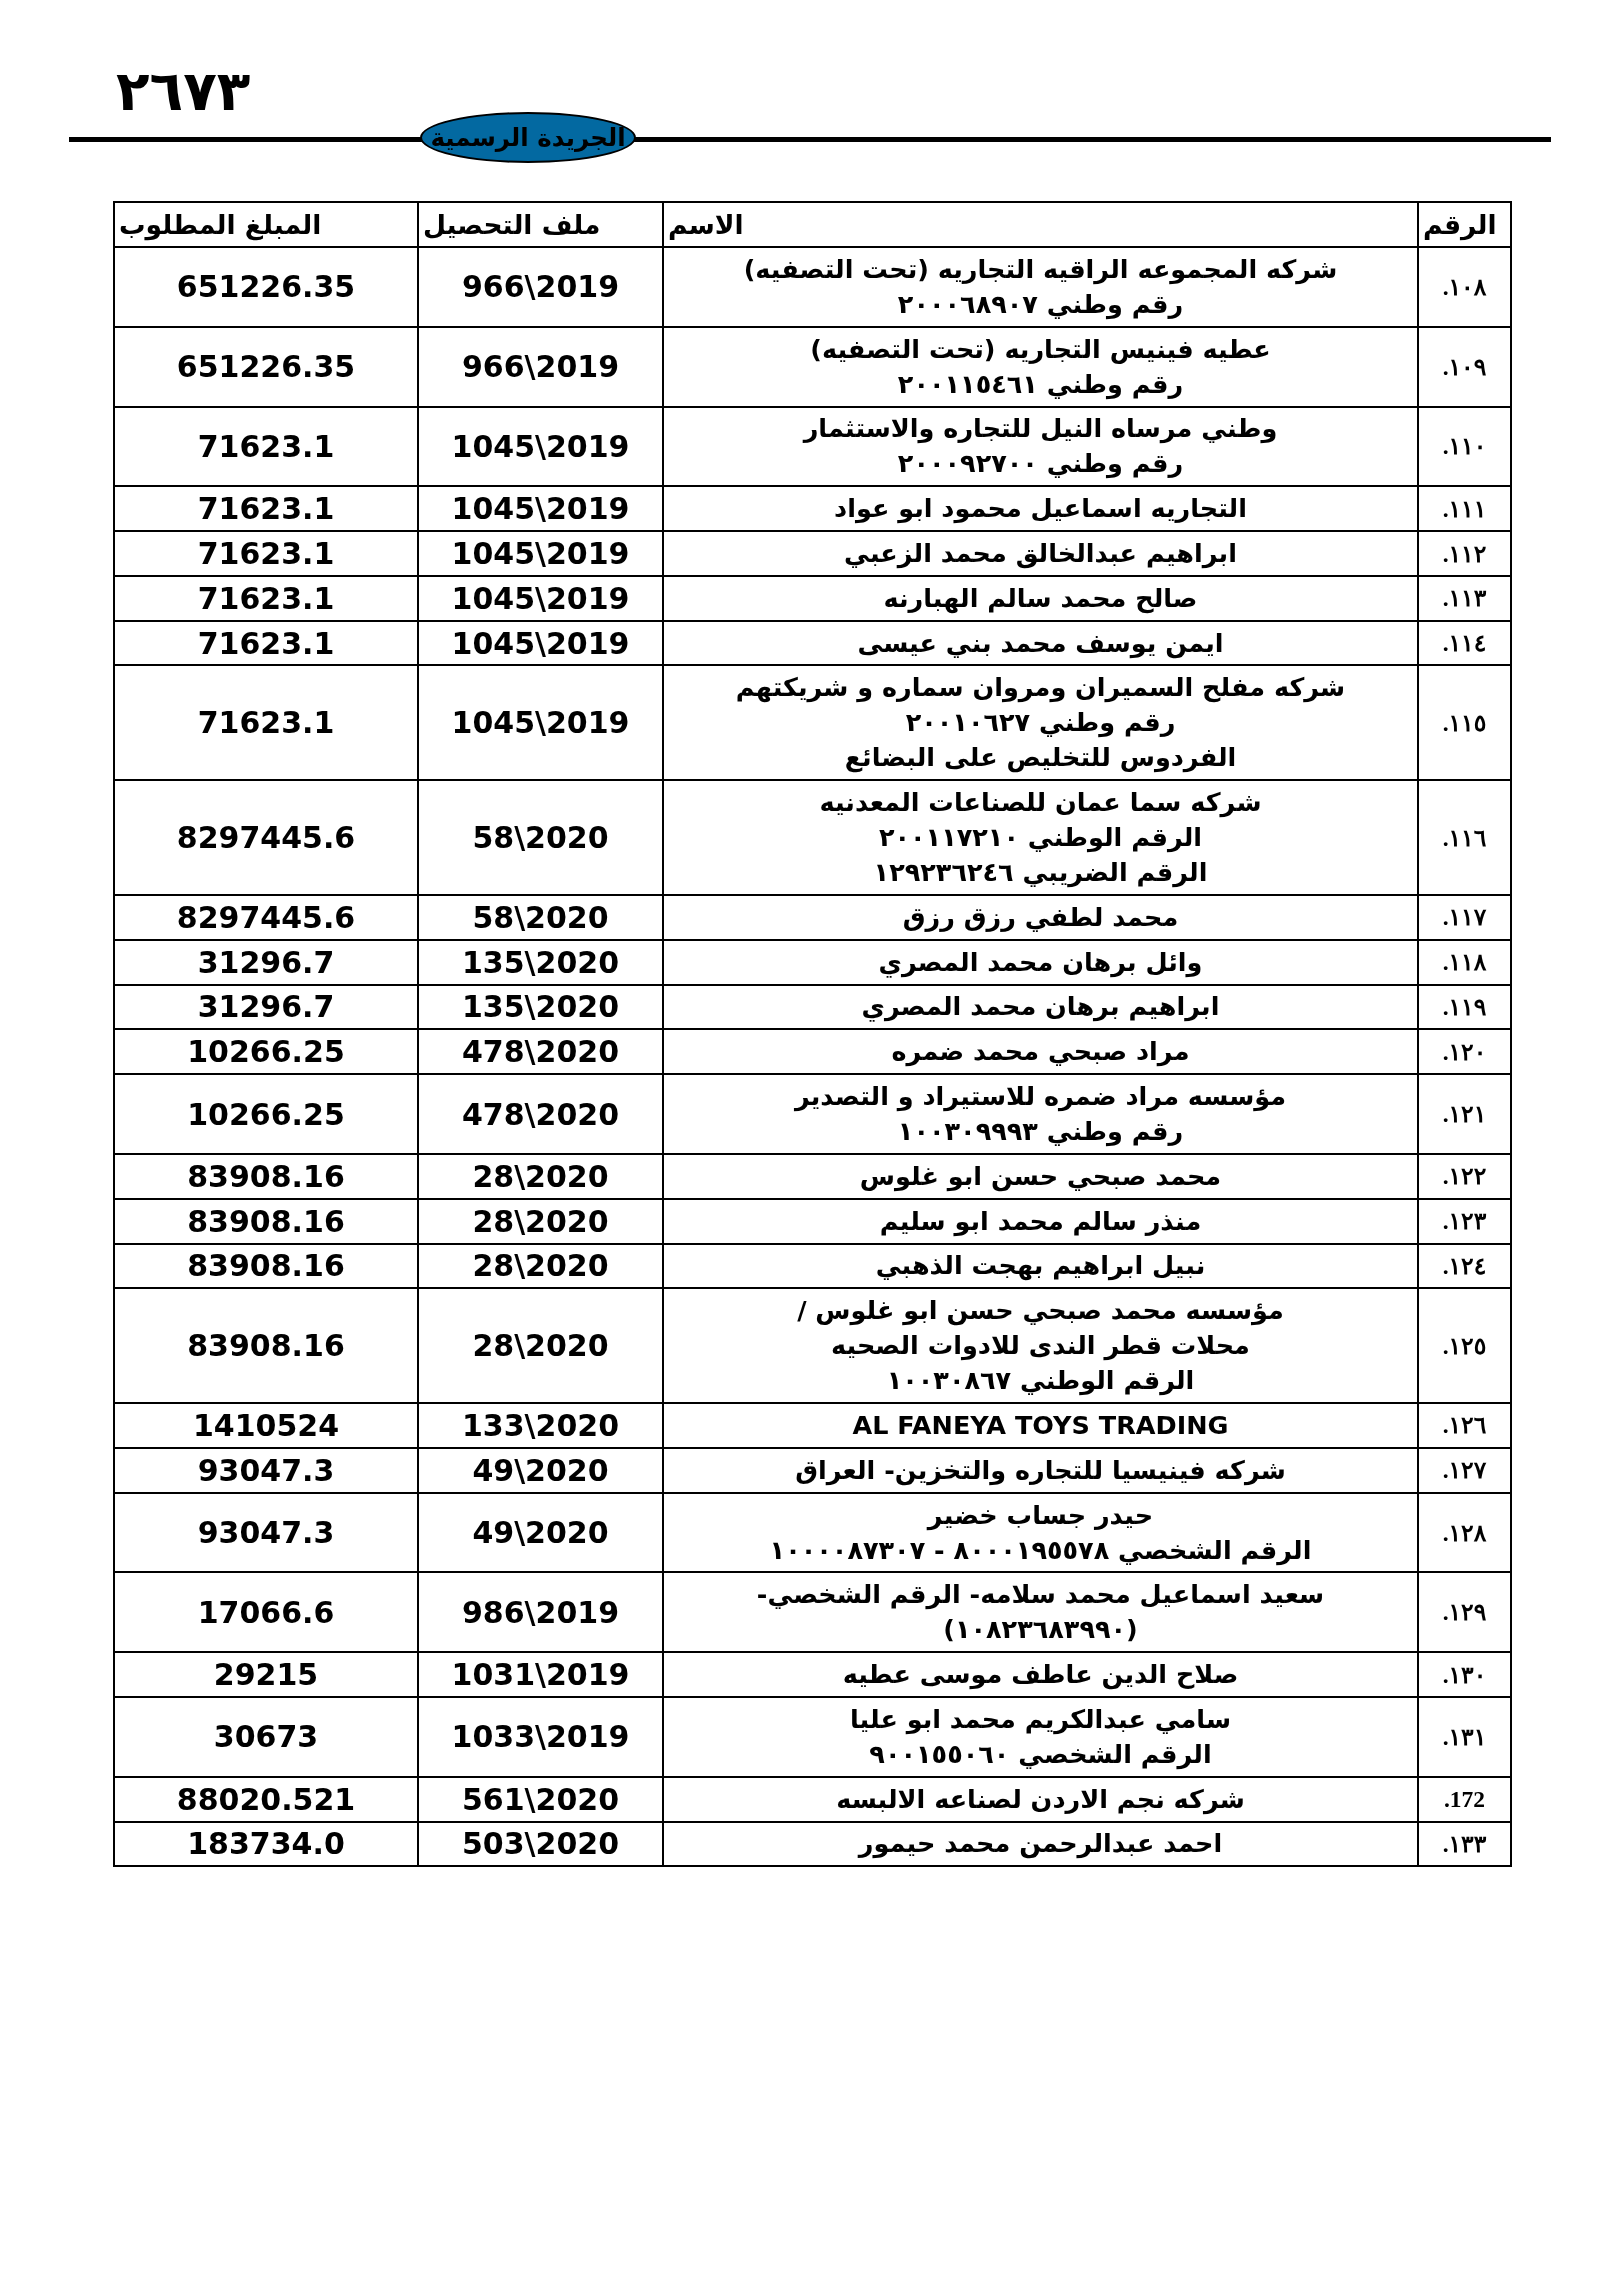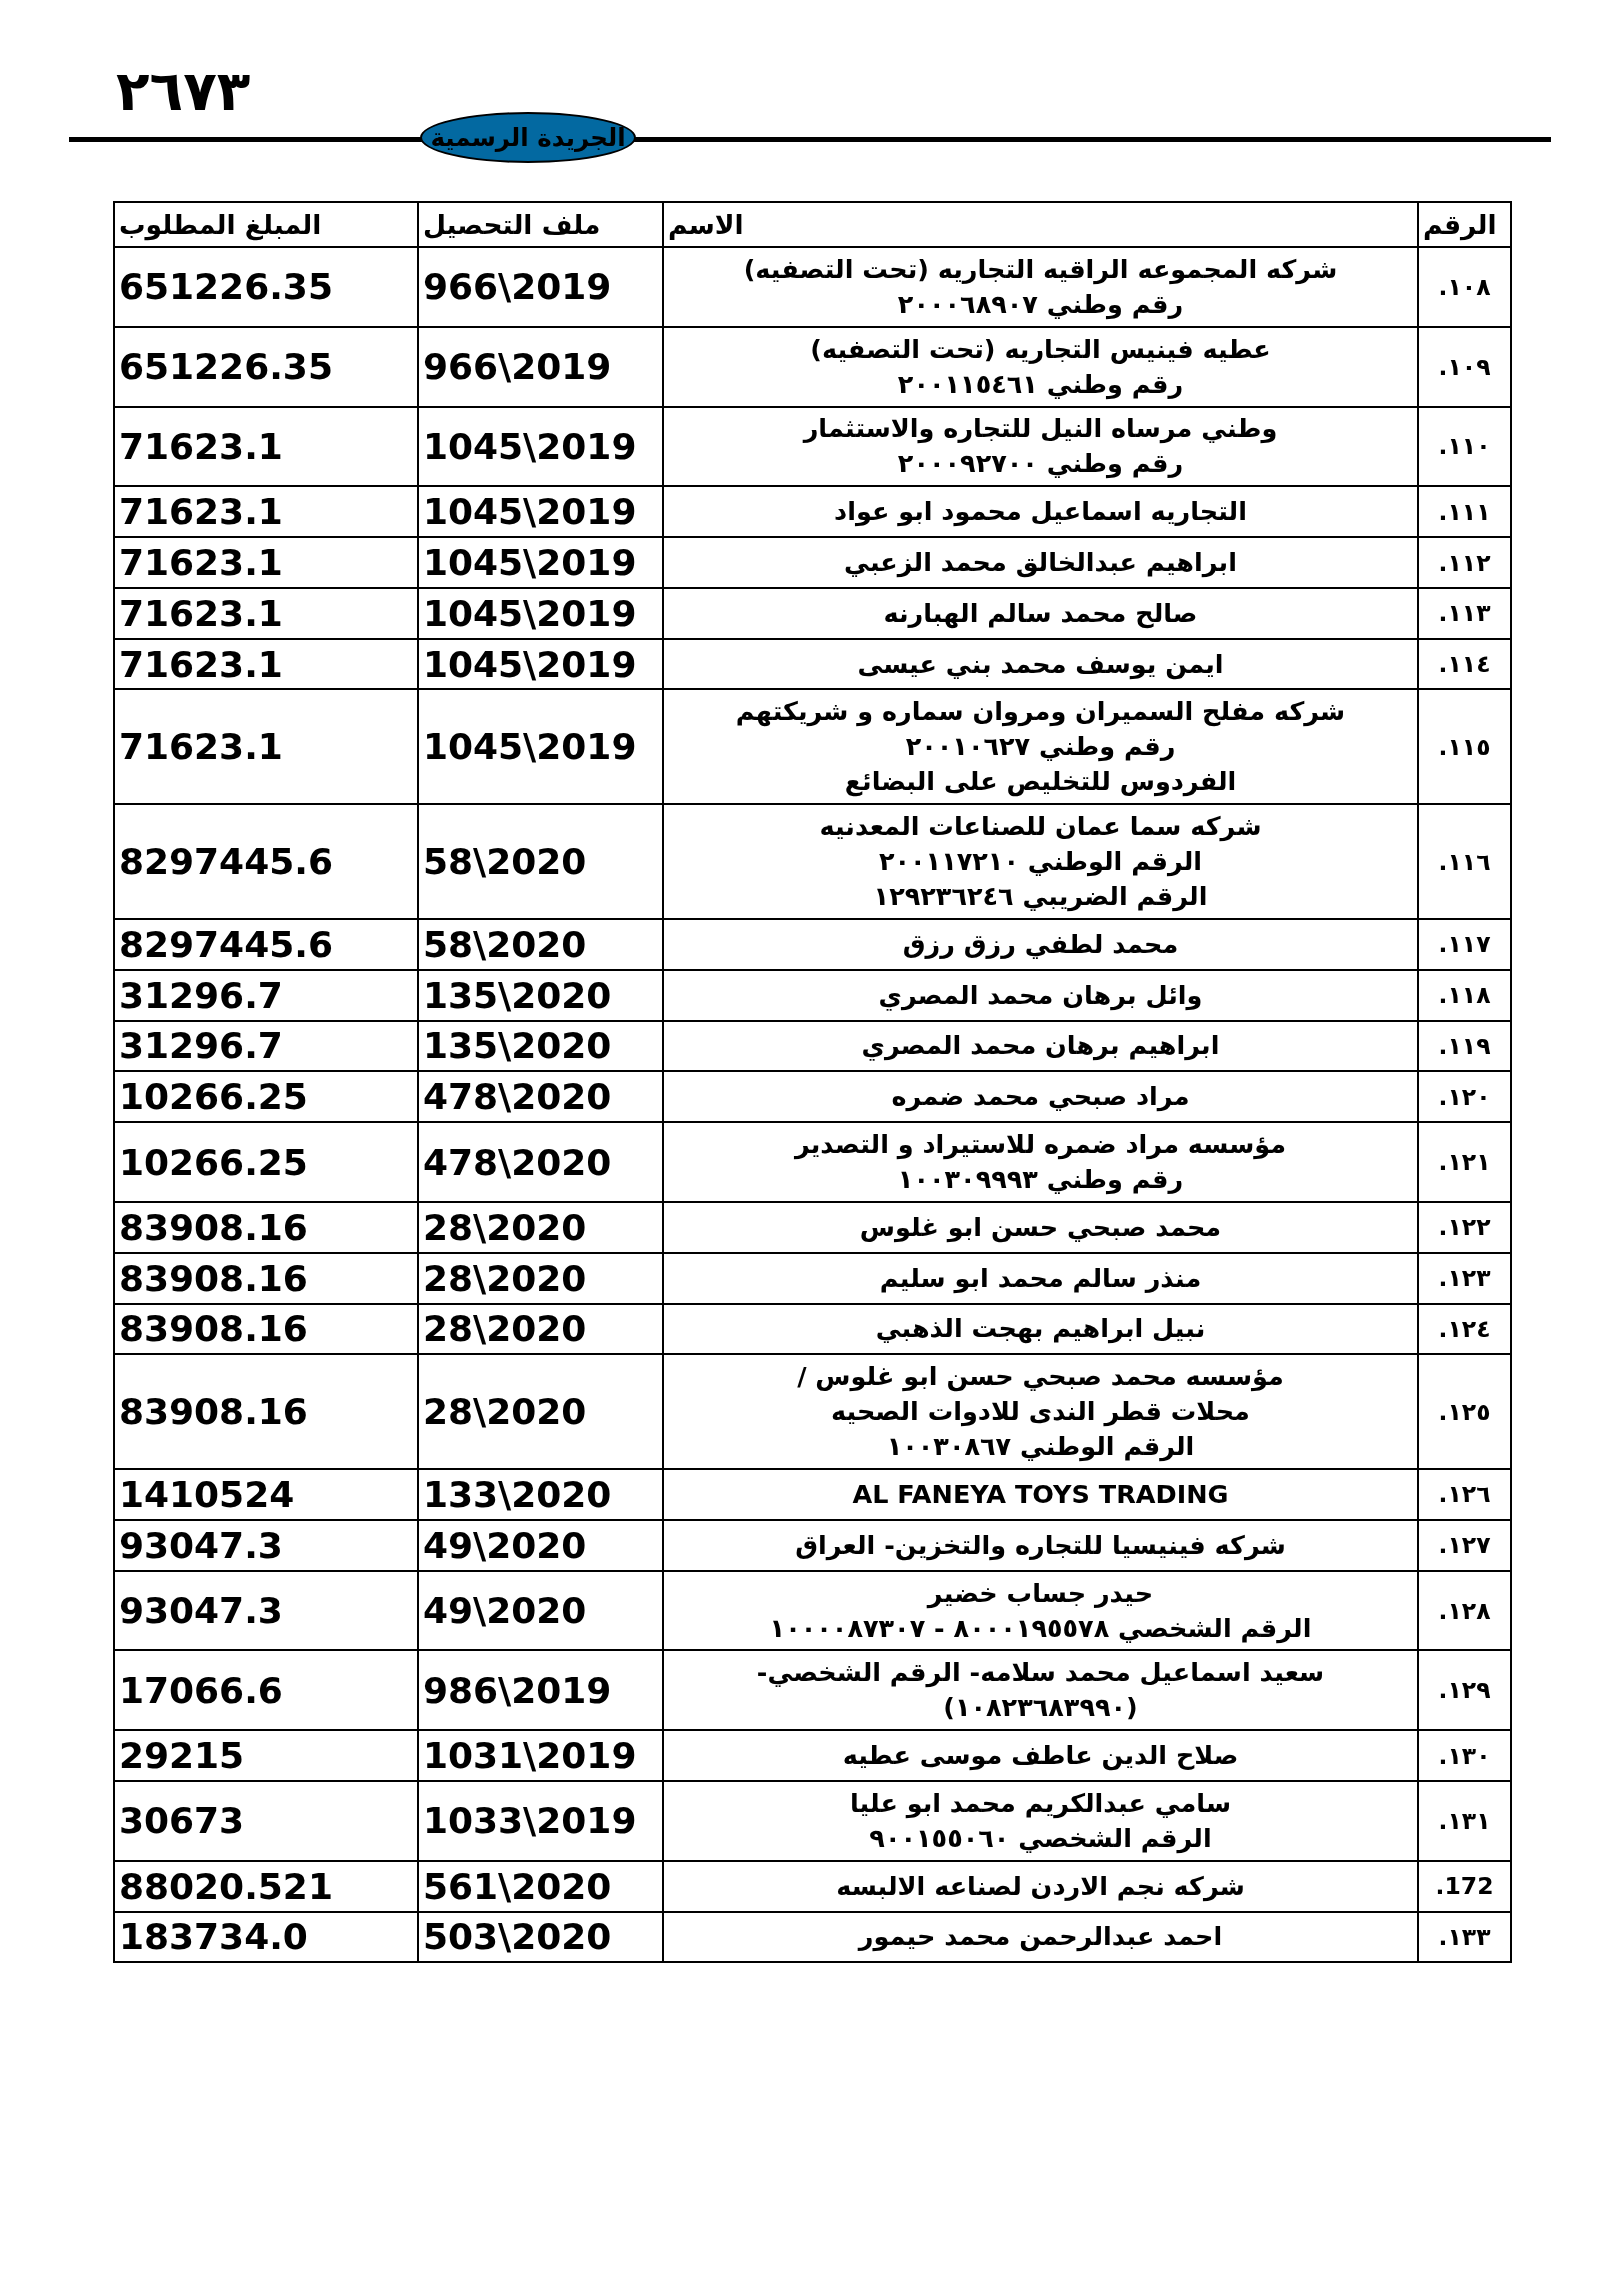--- a/index.html
+++ b/index.html
@@ -59,32 +59,34 @@
   }
   col.c-num    { width:93px; }
   col.c-name   { width:755px; }
   col.c-file   { width:245px; }
   col.c-amount { width:304px; }
   td.col-num {
     text-align:center;
     font-size:23.5px;
     direction:rtl;
     padding:3.9px 2px;
+    font-family:Liberation Serif, serif;
   }
   td.col-name {
     text-align:center;
     font-size:25.5px;
     direction:rtl;
     padding:3.9px 9.8px;
     margin-left:12px;
   }
   td.col-name .name-line { line-height:35px; }
   td.col-name .name-line.latin { direction:ltr; }
   td.col-file, td.col-amount {
-    font-size:36px;
+    text-align:center;
+    font-size:30px;
     direction:ltr;
     padding:3.9px 3.9px;
     margin-top:28px;
   }
 </style>
 </head>
 <body>
 
 <div class="page-number">٢٦٧٣</div>
 

